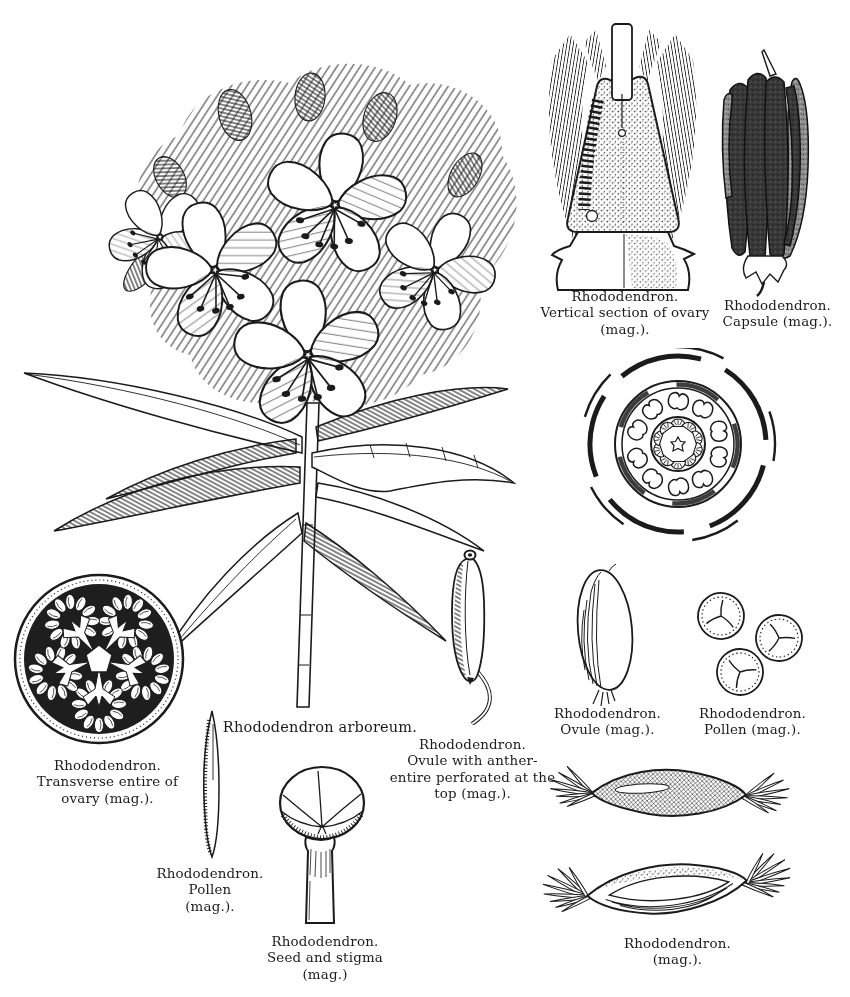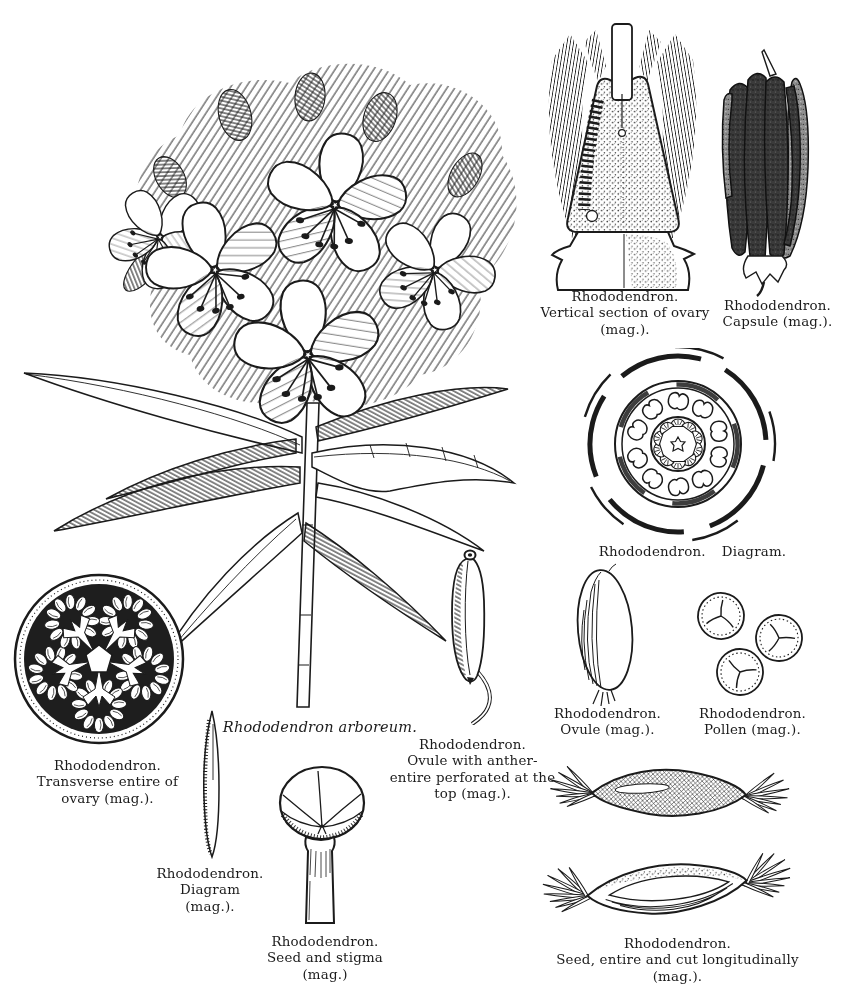--- a/index.html
+++ b/index.html
@@ -2,21 +2,21 @@
 <html><head>
 <meta charset="utf-8">
 <style>
   html,body{margin:0;padding:0;background:#ffffff;}
   #plate{position:relative;width:850px;height:997px;background:#ffffff;overflow:hidden;
          font-family:"DejaVu Serif","Liberation Serif",serif;color:#1b1b1b;}
   .fig{position:absolute;}
   .fig svg{display:block;}
   .cap{position:absolute;text-align:center;font-size:13.4px;line-height:1.22;color:#1b1b1b;letter-spacing:.2px;}
   .cap .ln{white-space:nowrap;}
-  .cap-italic{font-style:italic;font-size:14.5px;}
+  .cap-italic{font-size:14.5px;}
   .cap-gap{display:inline-block;width:16px;}
 </style>
 </head>
 <body>
 
 <div id="plate">
 
   <svg width="0" height="0" style="position:absolute" aria-hidden="true">
     <defs>
       <pattern id="p-hatchlt" width="6.5" height="6.5" patternUnits="userSpaceOnUse" patternTransform="rotate(33)">
@@ -243,25 +243,20 @@
           <use href="#scallop" transform="rotate(180) translate(0,-17.5)"></use>
           <use href="#scallop" transform="rotate(216) translate(0,-17.5)"></use>
           <use href="#scallop" transform="rotate(252) translate(0,-17.5)"></use>
           <use href="#scallop" transform="rotate(288) translate(0,-17.5)"></use>
           <use href="#scallop" transform="rotate(324) translate(0,-17.5)"></use>
         </g>
         <path d="M0,-7 L2.5,-2.5 L7,-2 L4,1.5 L5,7 L0,4.5 L-5,7 L-4,1.5 L-7,-2 L-2.5,-2.5 Z" fill="#fff" stroke="#1b1b1b" stroke-width="1.2"></path>
       </g>
     </svg>
   </div>
-  <div class="cap" style="left:585px;top:544px;width:215px">
-    <div class="ln">
-      <span>Rhododendron.</span><span class="cap-gap"></span><span>Diagram.</span>
-    </div>
-  </div>
 
   <div class="fig" style="left:10px;top:570px">
     <svg width="178" height="178" viewBox="0 0 178 178">
       <g transform="translate(89,89)">
         <circle r="84" fill="#fff" stroke="#1b1b1b" stroke-width="2.5"></circle>
         <circle r="79" fill="none" stroke="#1b1b1b" stroke-width="1.2" stroke-dasharray="1,3"></circle>
         <circle r="75" fill="#1e1e1e"></circle>
         <g>
           <use href="#tsector" transform="rotate(36)"></use>
           <use href="#tsector" transform="rotate(108)"></use>
@@ -281,21 +276,21 @@
 
   <div class="fig" style="left:192px;top:708px">
     <svg width="40" height="152" viewBox="0 0 40 152">
       <path d="M20,3 C13,30 11,60 12,90 C13,118 16,138 20,149 C24,138 27,112 27,80 C27,48 24,20 20,3 Z" fill="#fff" stroke="#1b1b1b" stroke-width="1.5"></path>
       <path d="M17,12 C13,45 12,80 14,120 C15,133 17,141 19,146" fill="none" stroke="#1b1b1b" stroke-width="4" stroke-dasharray="1,2.2"></path>
       <path d="M21,16 L21,72" stroke="#1b1b1b" stroke-width=".9"></path>
     </svg>
   </div>
   <div class="cap" style="left:130px;top:866px;width:160px">
     <div class="ln">Rhododendron.</div>
-    <div class="ln">Diagram</div>
+    <div class="ln">Pollen</div>
     <div class="ln">(mag.).</div>
   </div>
 
   <div class="fig" style="left:268px;top:763px">
     <svg width="110" height="168" viewBox="0 0 110 168">
       <ellipse cx="54" cy="40" rx="42" ry="36" fill="#fff" stroke="#1b1b1b" stroke-width="2.2"></ellipse>
       <path d="M15,52 Q28,72 54,75 Q82,72 94,50" fill="none" stroke="#1b1b1b" stroke-width="5" stroke-dasharray="1,2.2" opacity=".9"></path>
       <path d="M54,64 Q52,32 50,8 M54,64 Q34,48 15,32 M54,64 Q74,46 93,31 M54,64 Q30,62 13,48 M54,64 Q78,62 95,48" fill="none" stroke="#1b1b1b" stroke-width="1.3"></path>
       <path d="M50,71 L54,62 L58,71" fill="none" stroke="#1b1b1b" stroke-width="1.2"></path>
       <path d="M38,74 Q36,82 40,88 L38,160 L66,160 L64,88 Q68,82 66,74 Q54,80 38,74 Z" fill="#fff" stroke="#1b1b1b" stroke-width="2"></path>
@@ -406,17 +401,16 @@
         </g>
         <path d="M-82,2 C-52,-20 -10,-26 22,-22 C52,-18 72,-10 78,-2 C54,18 10,28 -22,24 C-52,20 -72,12 -82,2 Z" fill="#fff" stroke="#1b1b1b" stroke-width="2"></path>
         <path d="M-80,0 C-50,-18 -8,-23 22,-19 C50,-16 68,-9 74,-3 C60,-8 20,-14 -14,-12 C-46,-10 -68,-5 -80,0 Z" fill="url(#p-stip)" stroke="none" opacity=".85"></path>
         <path d="M-60,3 C-30,-14 22,-16 60,-2 C32,14 -20,17 -60,3 Z" fill="#fff" stroke="#1b1b1b" stroke-width="1.4"></path>
         <path d="M-64,7 C-24,24 30,20 64,0 M-58,10 C-20,25 28,22 58,4 M-50,14 C-16,26 24,24 50,8" fill="none" stroke="#1b1b1b" stroke-width="1"></path>
       </g>
     </svg>
   </div>
   <div class="cap" style="left:525px;top:936px;width:305px">
     <div class="ln">Rhododendron.</div>
-    <div class="ln">Seed, entire and cut longitudinally</div>
     <div class="ln">(mag.).</div>
   </div>
 
 </div>
 
 </body></html>

